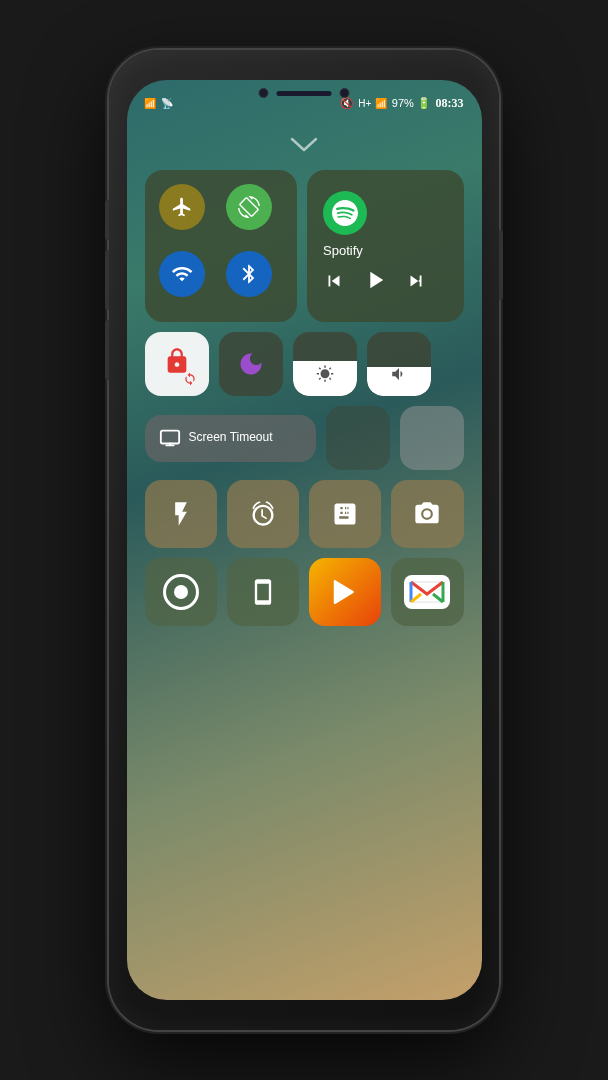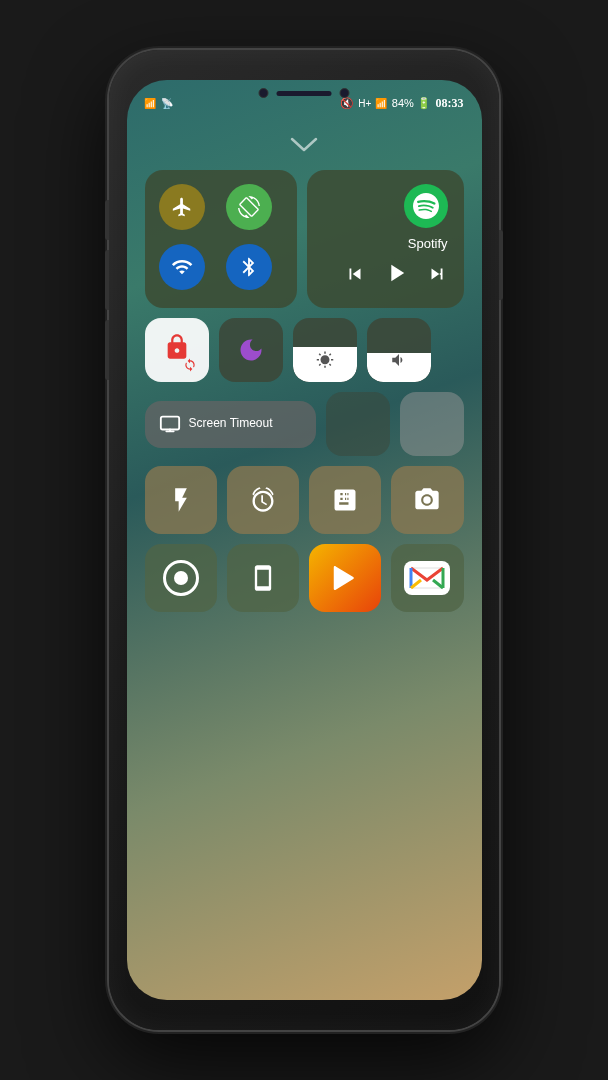--- a/index.html
+++ b/index.html
@@ -167,25 +167,25 @@
     }
 
     .conn-btn.bluetooth {
       background: #1565c0;
       color: white;
     }
 
     .spotify-panel {
       background: rgba(60, 75, 50, 0.85);
       border-radius: 18px;
-      padding: 14px 16px;
+      padding: 21px 16px;
       flex: 1;
       display: flex;
       flex-direction: column;
-      align-items: flex-end;
+      align-items: flex-start;
       gap: 8px;
     }
 
     .spotify-logo {
       width: 44px;
       height: 44px;
       background: #1db954;
       border-radius: 50%;
       display: flex;
       align-items: center;
@@ -424,21 +424,21 @@
 
     <div class="status-bar">
       <div class="status-left">
         <span style="color:white;font-size:10px;">📶</span>
         <span style="color:white;font-size:10px;">📡</span>
       </div>
       <div class="status-right">
         <span style="font-size:11px;">🔇</span>
         <span style="font-size:10px;">H+</span>
         <span style="font-size:10px;">📶</span>
-        <span style="font-size:11px;">84%</span>
+        <span style="font-size:11px;">97%</span>
         <span style="font-size:11px;">🔋</span>
         <span style="font-size:12px;font-weight:600;font-family:Liberation Serif, serif;">08:33</span>
       </div>
     </div>
 
     <div class="chevron-down">
       <svg width="28" height="16" viewBox="0 0 28 16">
         <polyline points="2,2 14,13 26,2" fill="none" stroke="rgba(255,255,255,0.6)" stroke-width="2.5" stroke-linecap="round" stroke-linejoin="round"></polyline>
       </svg>
     </div>

